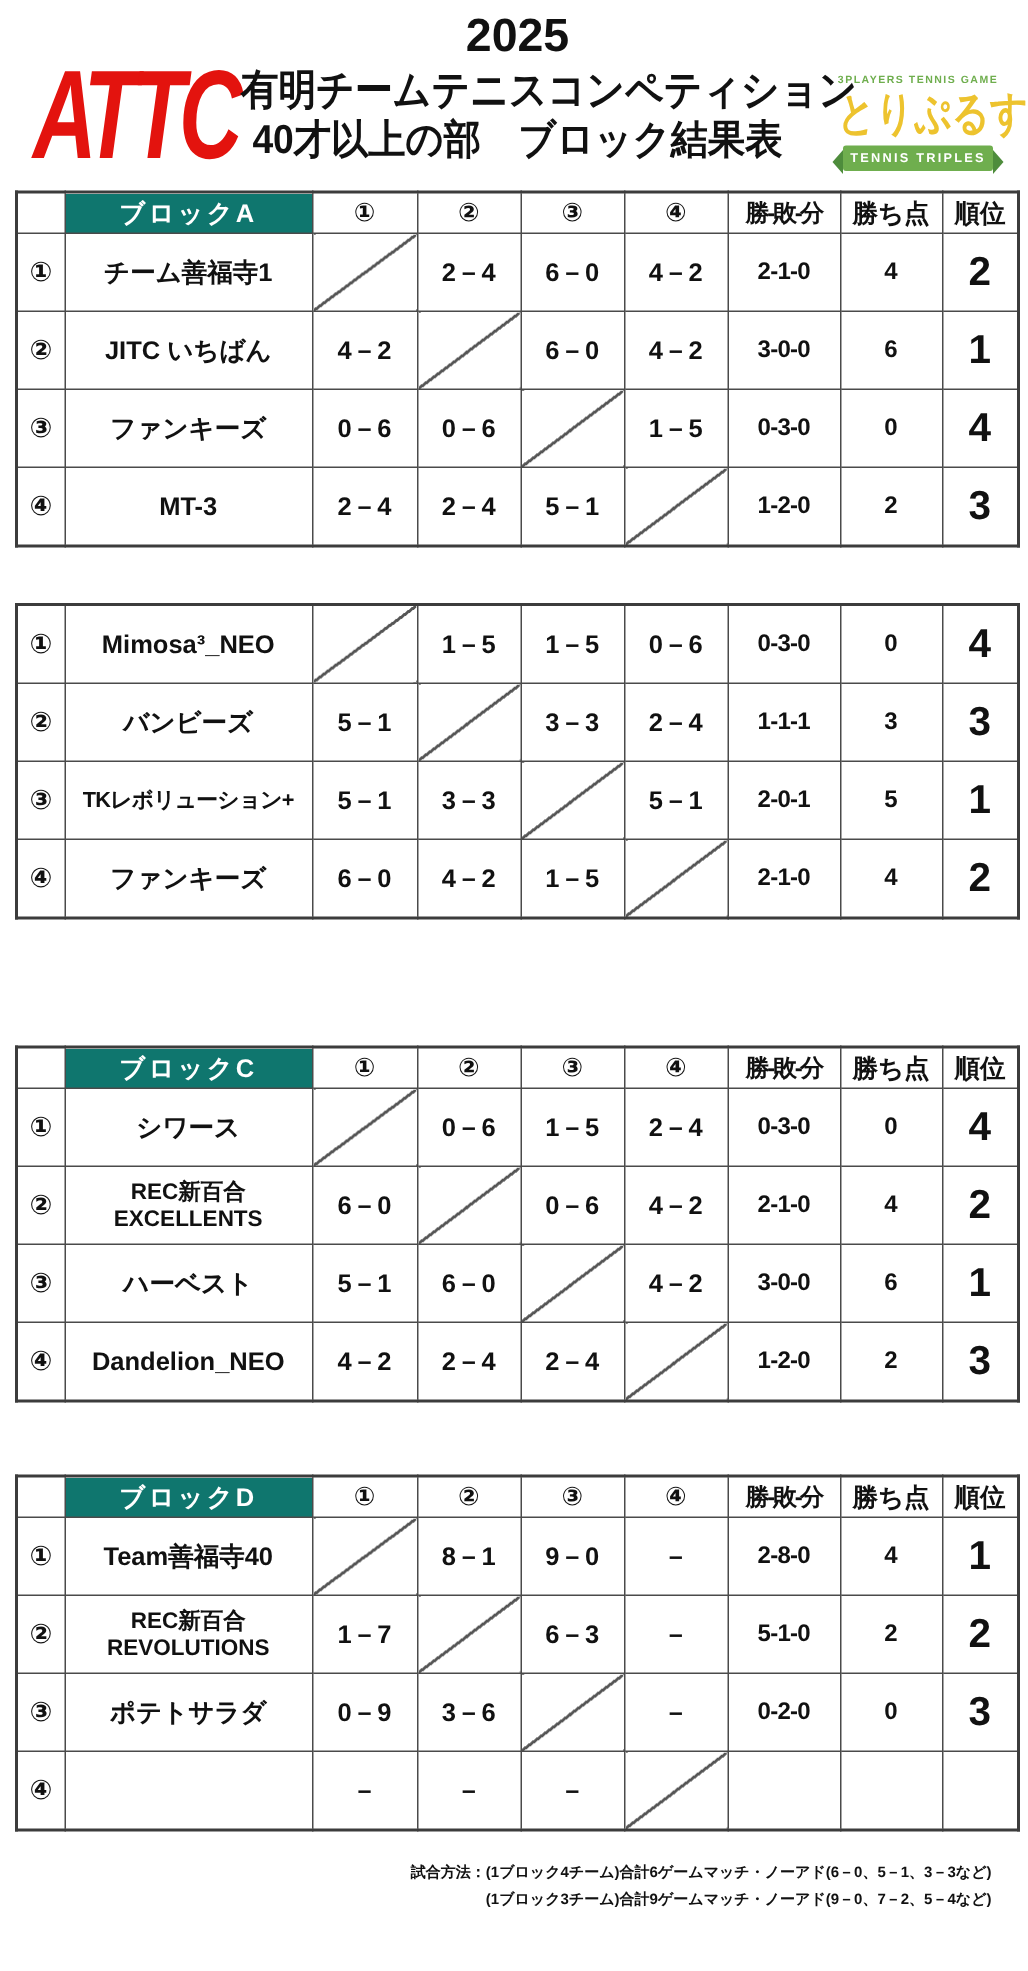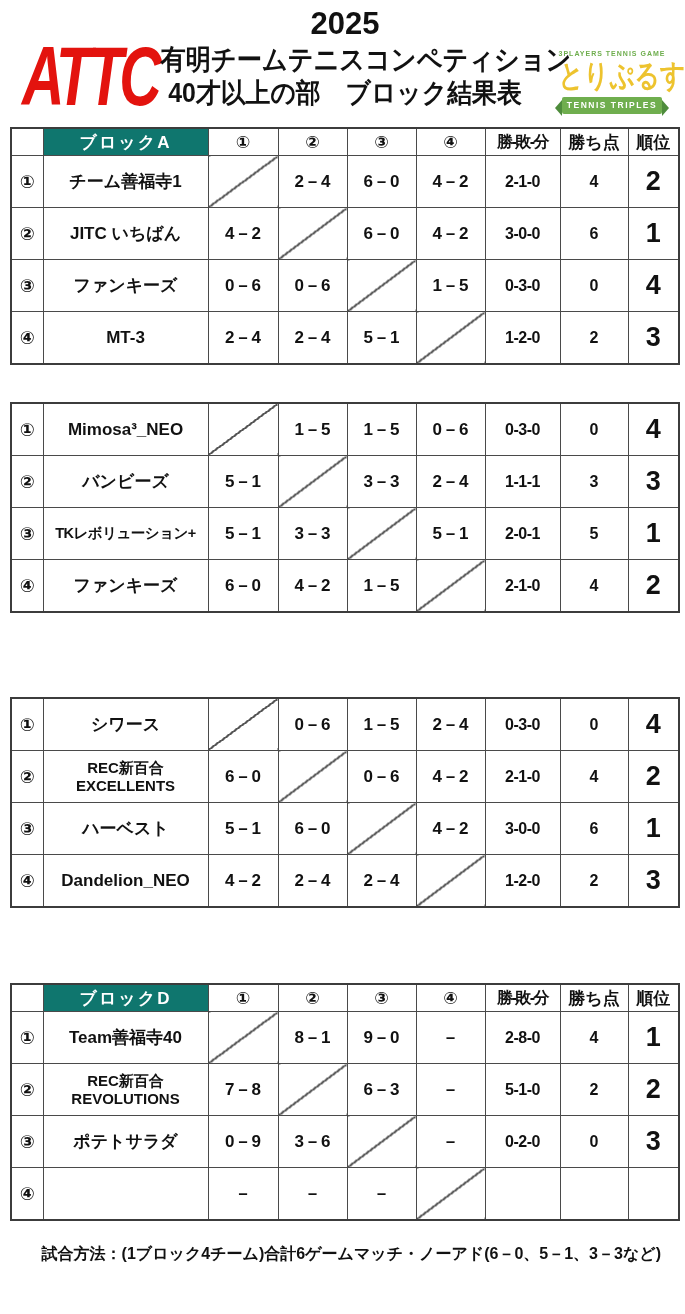--- a/index.html
+++ b/index.html
@@ -42,21 +42,21 @@
   tr.hdr td.rec{font-size:16px;letter-spacing:-1.5px;}
   td.pts{font-size:16px;}
   tr.data td.rank{font-size:27px;}
   td.diag{background:linear-gradient(to bottom right,
           transparent calc(50% - 1px), #555 calc(50% - 1px),
           #555 calc(50% + 1px), transparent calc(50% + 1px));}
   .tblA{top:127px;} .tblB{top:402px;} .tblC{top:697px;} .tblD{top:983px;}
 
   
   .footer{position:absolute;top:1240px;right:24px;text-align:right;font-weight:bold;
-          font-size:16px;line-height:1.78;color:#111;}
+          font-size:10px;line-height:1.78;color:#111;}
 </style>
 </head>
 <body>
 
 <div class="page">
 
   <div>
     <div class="attc">ATTC</div>
     <div class="titles">
       <div class="year">2025</div>
@@ -207,20 +207,31 @@
         <col style="width:165px">
         <col style="width:70px">
         <col style="width:69px">
         <col style="width:69px">
         <col style="width:69px">
         <col style="width:75px">
         <col style="width:68px">
         <col style="width:51px">
       </colgroup>
     <tbody>
+        <tr class="hdr">
+      <td class="num"></td>
+      <td class="bname">ブロックC</td>
+      <td class="sc">①</td>
+      <td class="sc">②</td>
+      <td class="sc">③</td>
+      <td class="sc">④</td>
+      <td class="rec">勝-敗-分</td>
+      <td class="pts">勝ち点</td>
+      <td class="rank">順位</td>
+    </tr>
     <tr class="data">
       <td class="num">①</td>
       <td class="team">シワース</td>
       <td class="sc diag"></td>
       <td class="sc">0－6</td>
       <td class="sc">1－5</td>
       <td class="sc">2－4</td>
       <td class="rec">0-3-0</td>
       <td class="pts">0</td>
       <td class="rank">4</td>
@@ -294,21 +305,21 @@
       <td class="sc">9－0</td>
       <td class="sc">－</td>
       <td class="rec">2-8-0</td>
       <td class="pts">4</td>
       <td class="rank">1</td>
     </tr>
     <tr class="data">
       <td class="num">②</td>
       <td class="team two">REC新百合
 REVOLUTIONS</td>
-      <td class="sc">7－8</td>
+      <td class="sc">1－7</td>
       <td class="sc diag"></td>
       <td class="sc">6－3</td>
       <td class="sc">－</td>
       <td class="rec">5-1-0</td>
       <td class="pts">2</td>
       <td class="rank">2</td>
     </tr>
     <tr class="data">
       <td class="num">③</td>
       <td class="team">ポテトサラダ</td>
@@ -329,15 +340,16 @@
       <td class="sc diag"></td>
       <td class="rec"></td>
       <td class="pts"></td>
       <td class="rank"></td>
     </tr>
   </tbody>
     </table>
 
   <div class="footer">
     <div>試合方法：(1ブロック4チーム)合計6ゲームマッチ・ノーアド(6－0、5－1、3－3など)</div>
+    <div>(1ブロック3チーム)合計9ゲームマッチ・ノーアド(9－0、7－2、5－4など)</div>
   </div>
 
 </div>
 
 </body></html>

